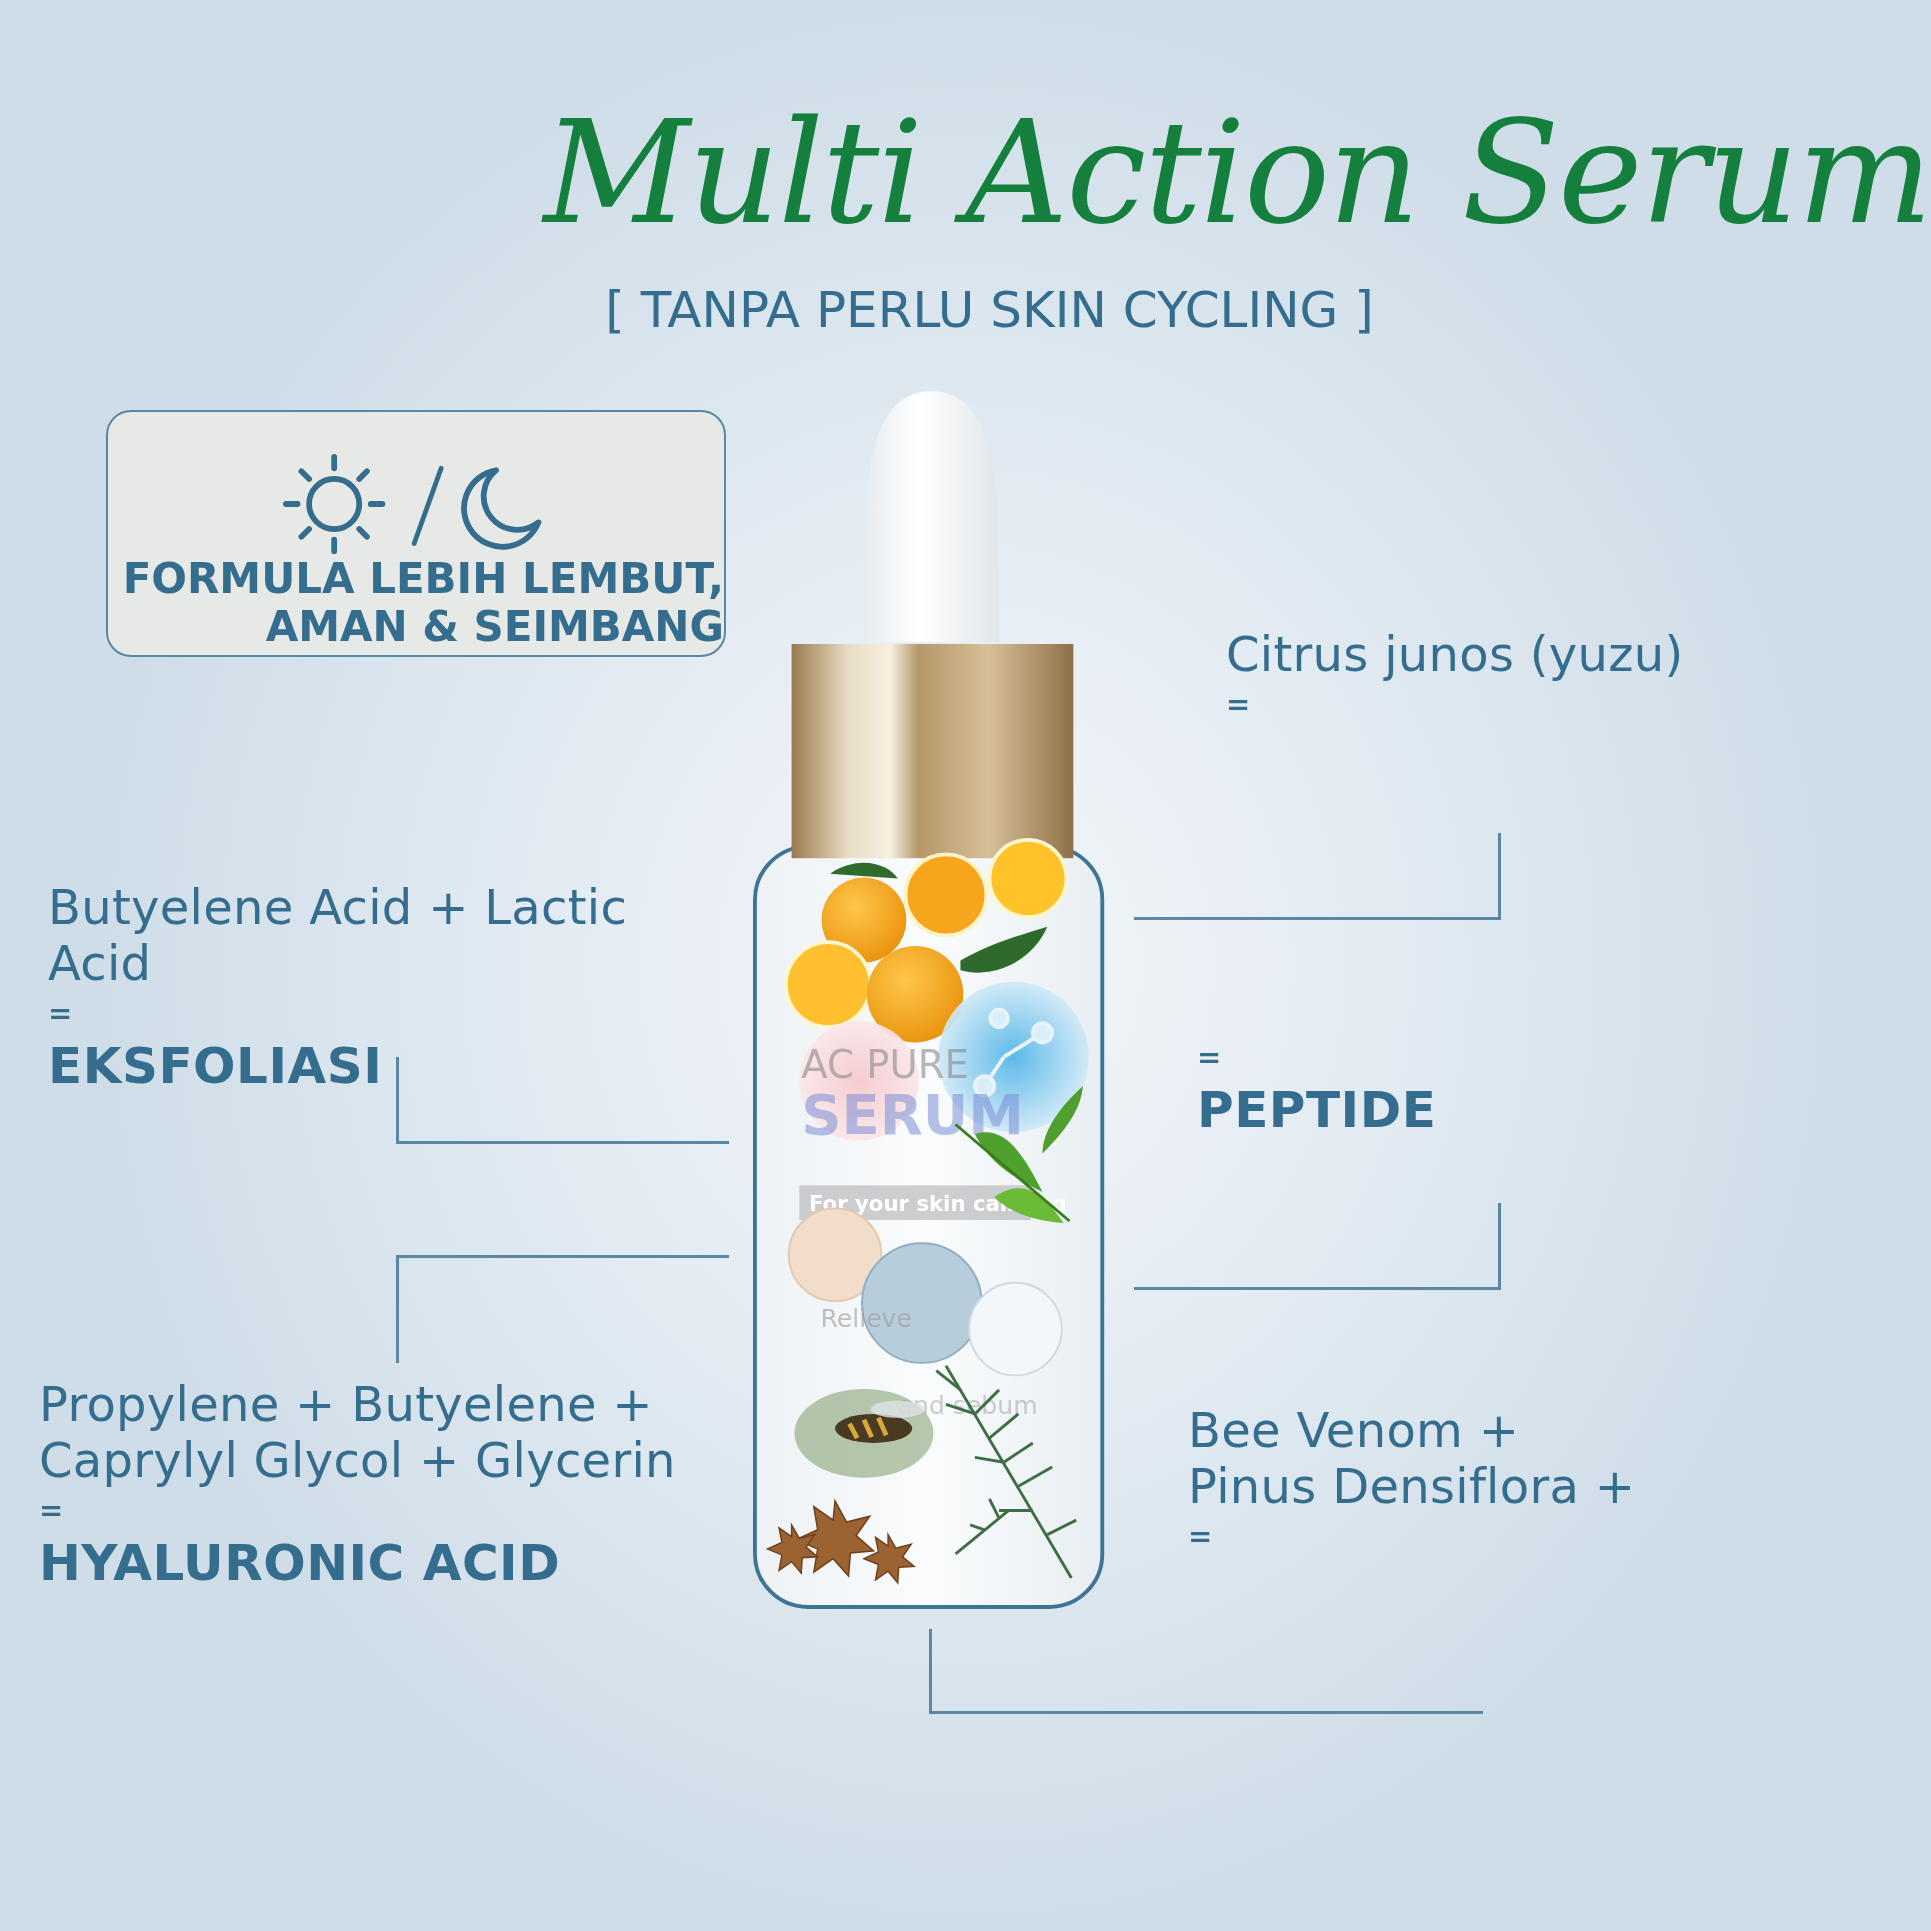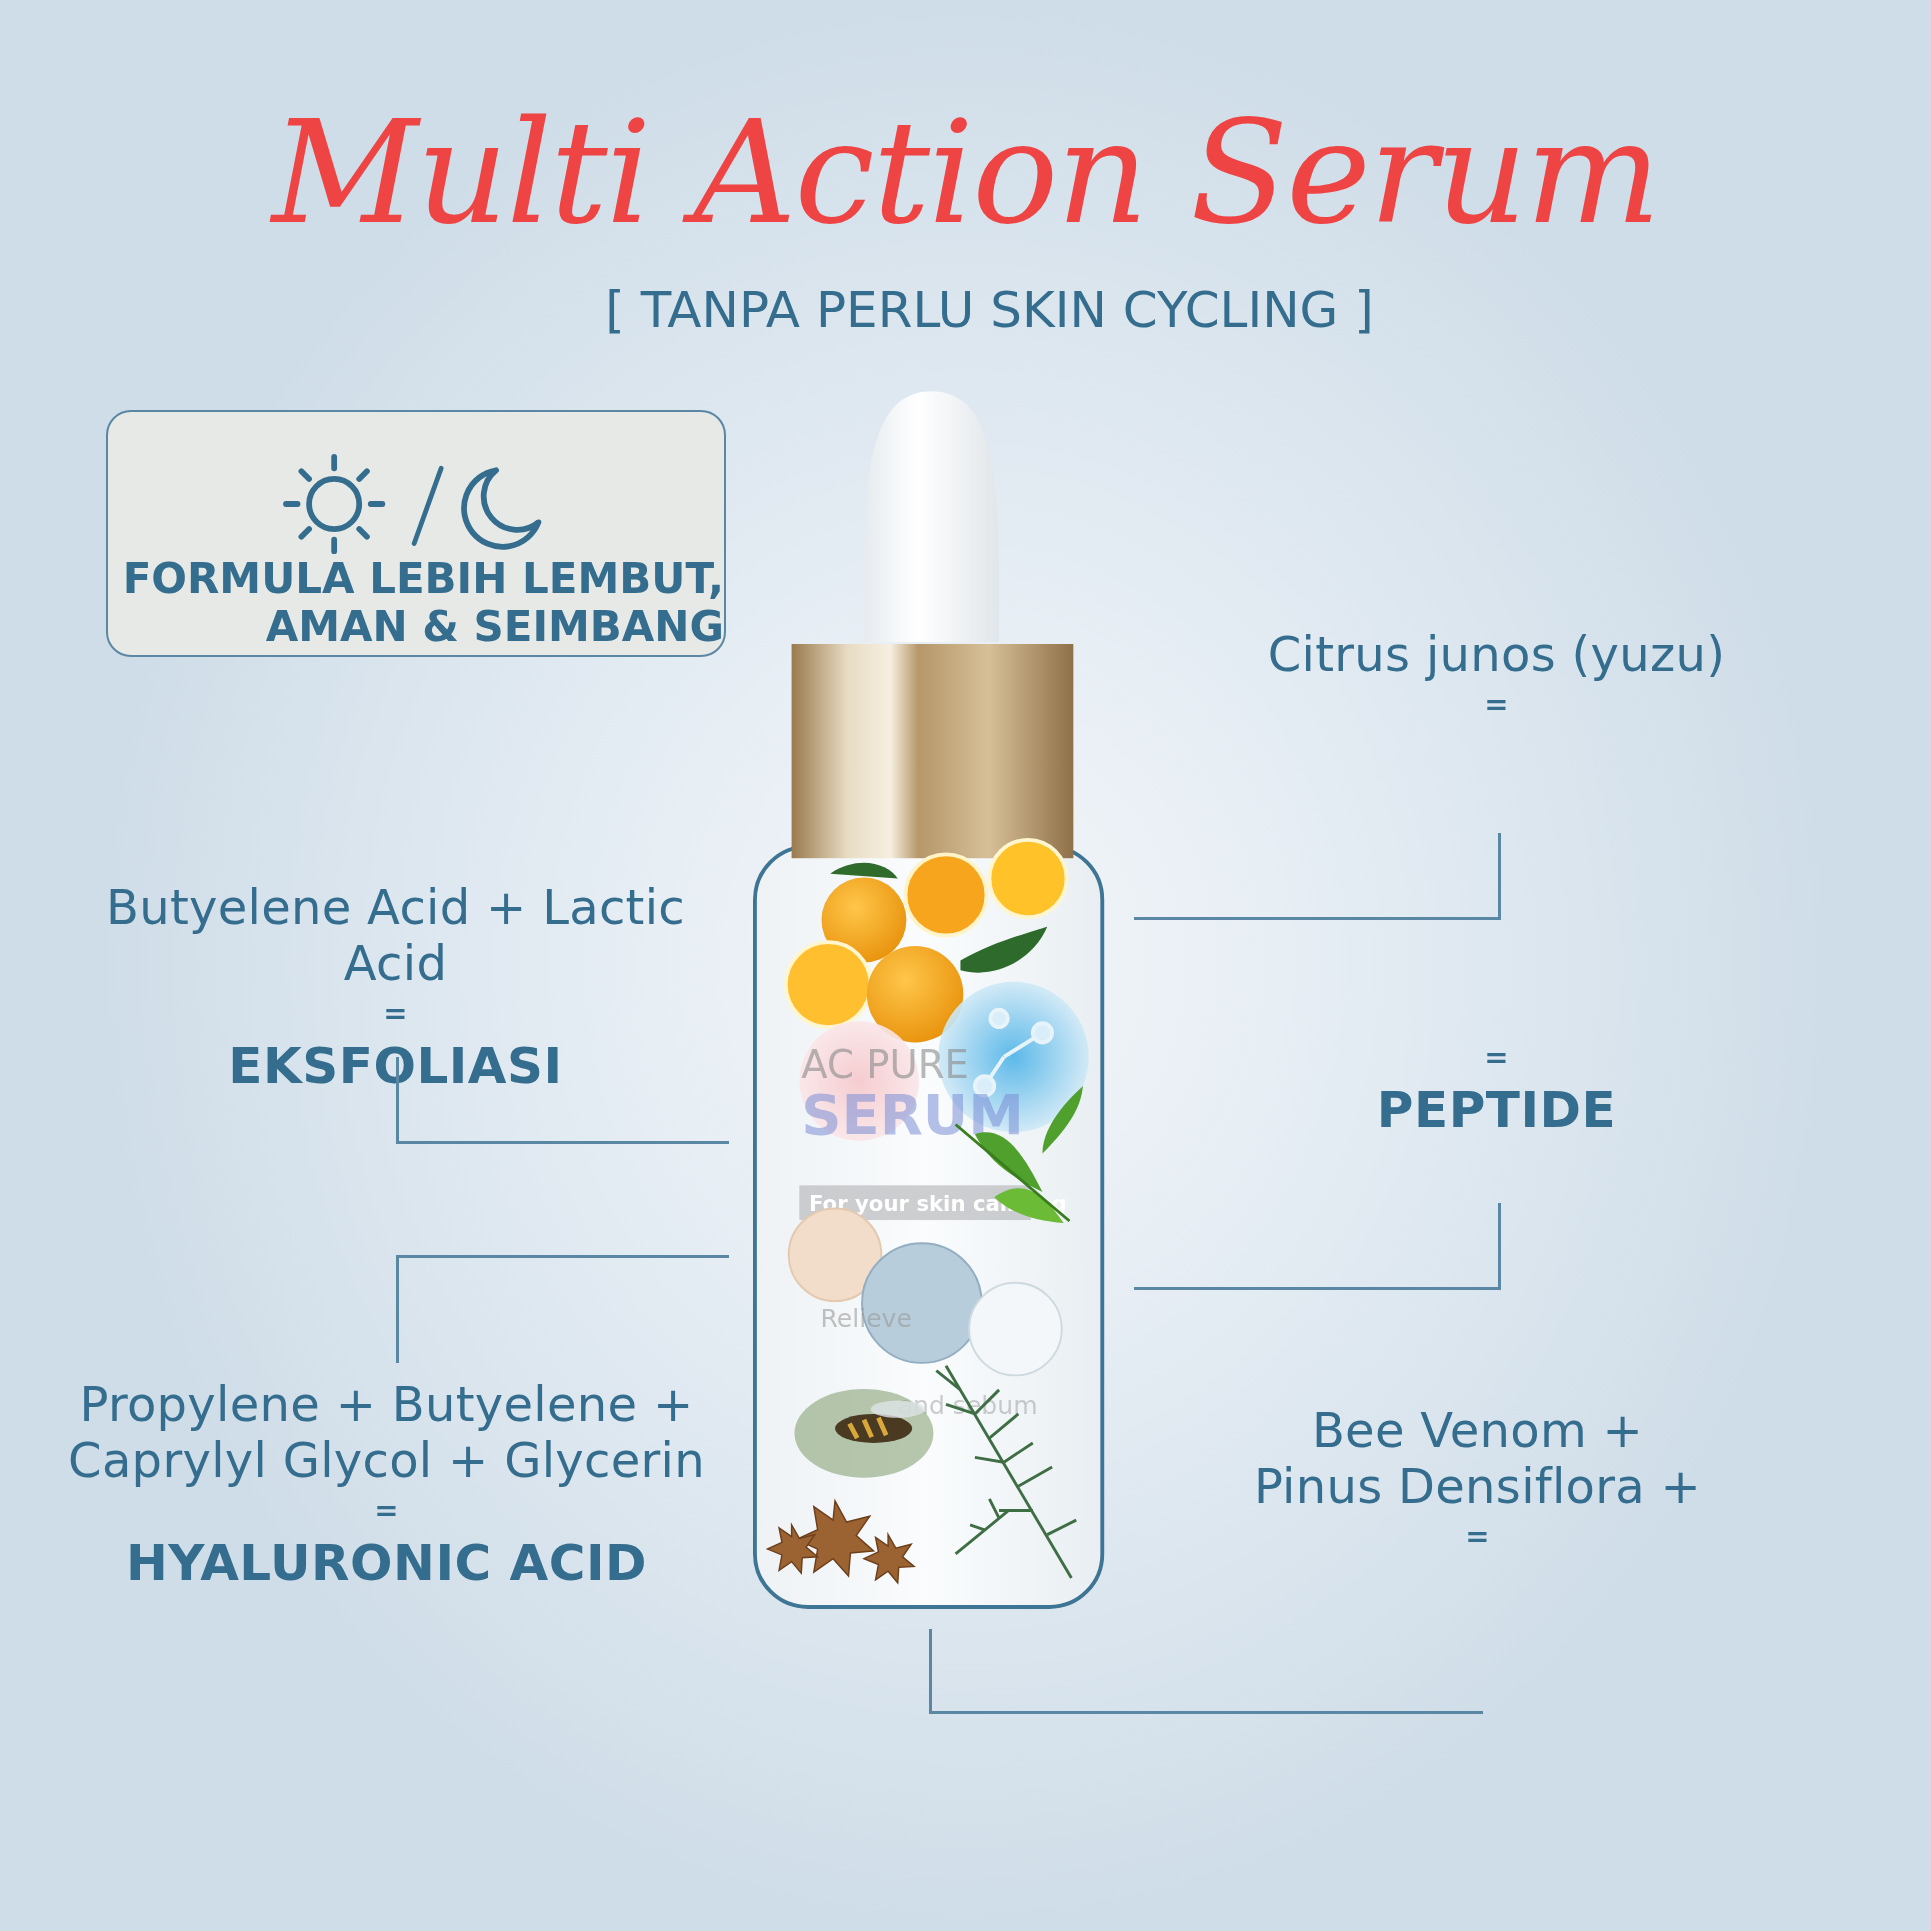--- a/index.html
+++ b/index.html
@@ -4,39 +4,39 @@
 <style>
   html, body { margin:0; padding:0; }
   body {
     width:1931px; height:1931px; position:relative; overflow:hidden;
     background: radial-gradient(ellipse 869px 966px at 50% 50%, #f3f6f9 0%, #e4ecf3 45%, #cfdde8 100%);
     font-family: "DejaVu Sans", sans-serif;
     color:#356d8e;
   }
   .abs { position:absolute; }
   .title {
-    left:0; width:1931px; top:101px; text-align:center;
+    left:0; width:1931px; top:101px; text-align:right;
     font-family:"DejaVu Serif", serif; font-style:italic;
-    font-size:143px; color:#ef4444; letter-spacing:-1.9px; line-height:1;
+    font-size:143px; color:#15803d; letter-spacing:-1.9px; line-height:1;
   }
   .subtitle {
     left:0; width:1931px; top:285px; text-align:center;
     font-size:50px; color:#356d8e; line-height:1; font-weight:normal;padding-left:24px;
   }
   .badge {
     left:106px; top:410px; width:620px; height:247px;
     border:2.9px solid #5a87a3; border-radius:25px;
     background:#e7e9e6; box-sizing:border-box;
   }
   .badge-icons { position:absolute; left:0; right:0; top:39px; height:106px; }
   .badge-text {
     position:absolute; left:0; right:0; top:143px; text-align:right;
     font-weight:bold; font-size:42px; line-height:48px; color:#356d8e;
   }
-  .ann { text-align:center; color:#356d8e; }
+  .ann { color:#356d8e; }
   .ann .ing { font-size:48px; line-height:56px; letter-spacing:0.3px; }
   .ann .eq { font-size:29px; line-height:44px; font-weight:bold; }
   .ann .res { font-size:50px; line-height:62px; font-weight:bold; letter-spacing:0.5px; }
   .line { position:absolute; border-color:#5a87a3; border-style:solid; border-width:0; box-sizing:border-box; }
   .bottle { left:753px; top:391px; width:357px; height:1221px; }
 </style>
 </head>
 <body>
 
 <div class="abs title">Multi Action Serum</div>

